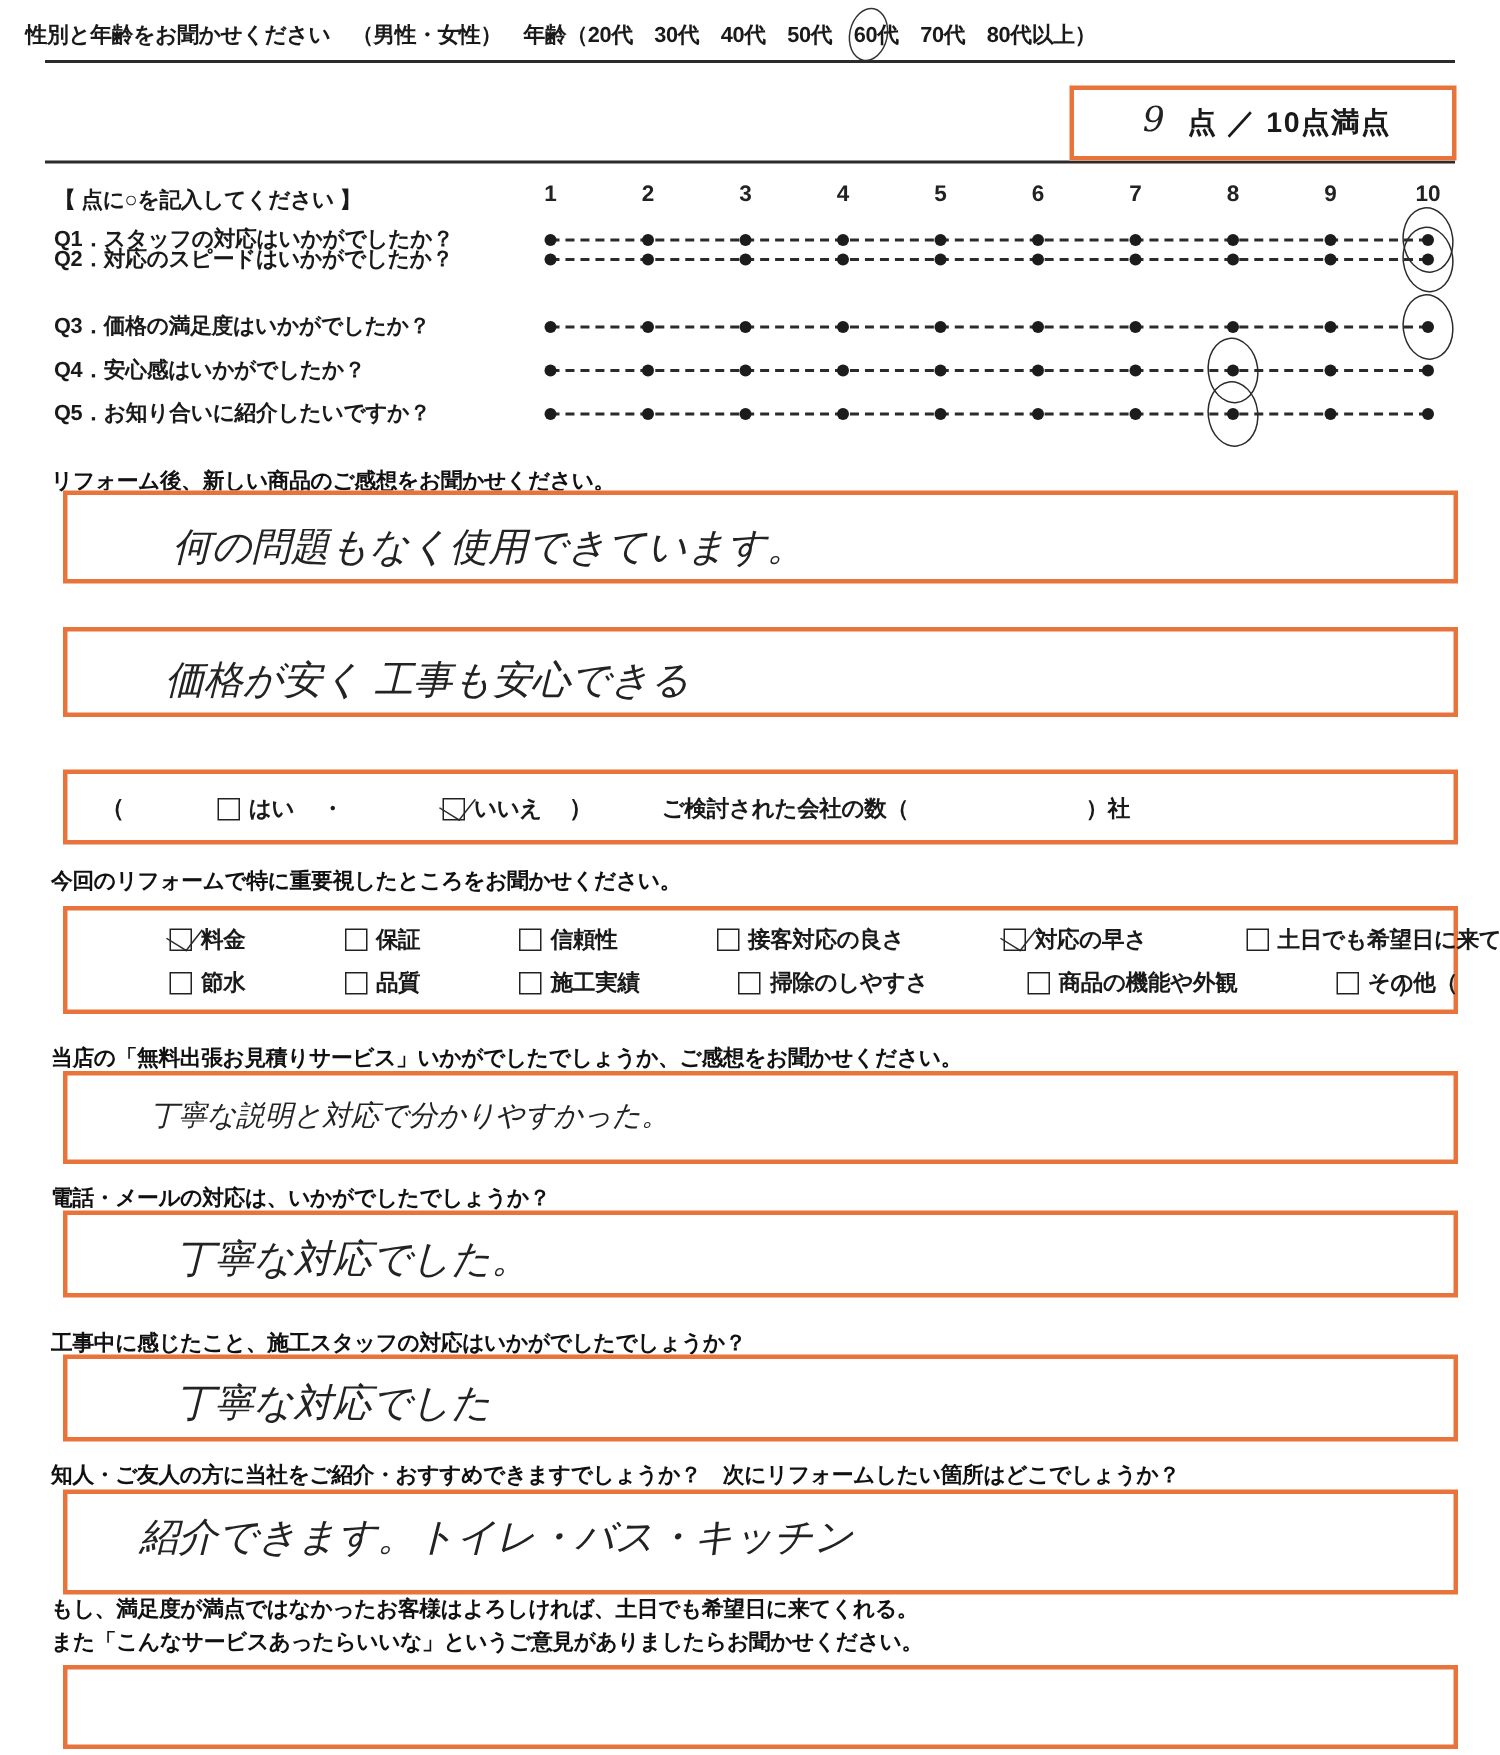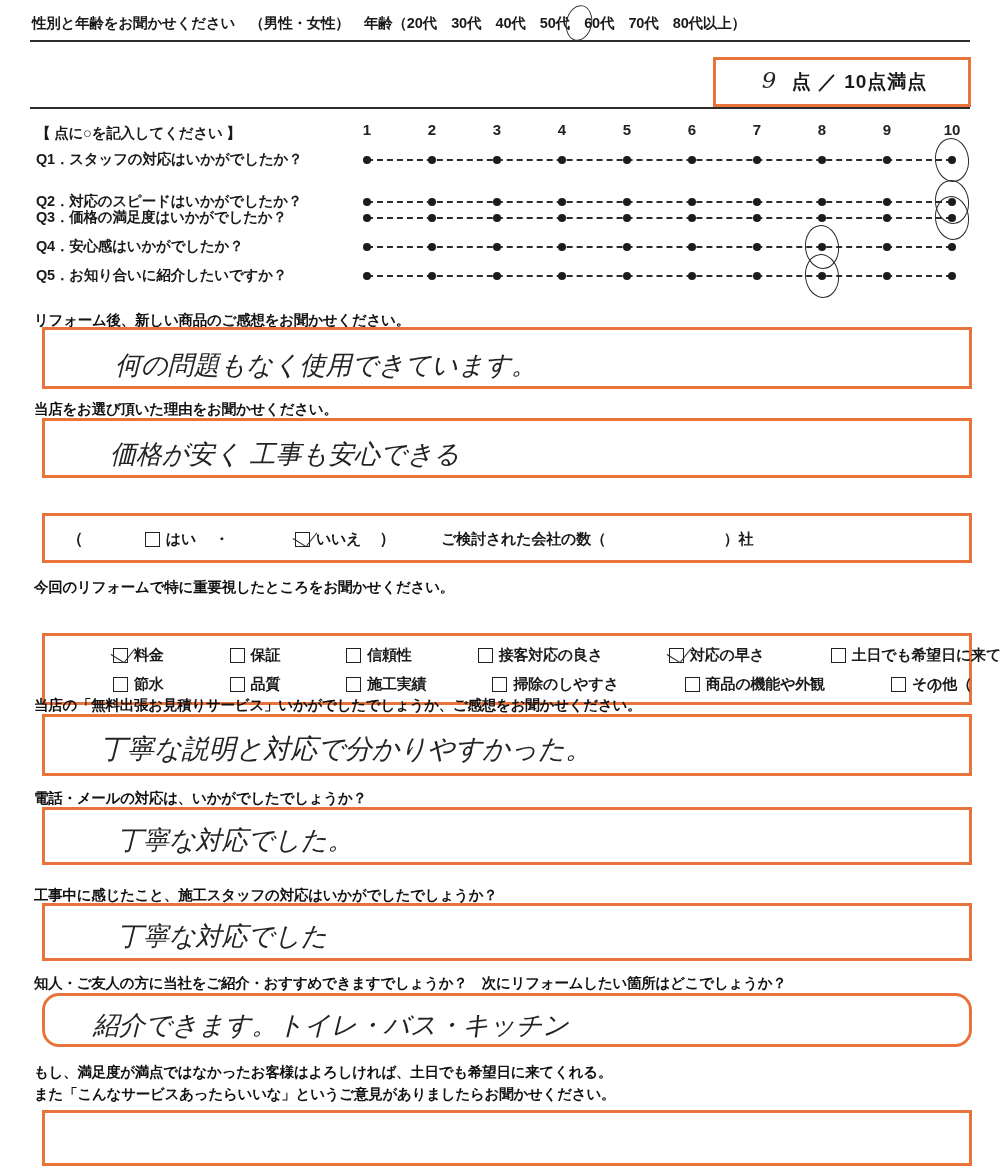--- a/index.html
+++ b/index.html
@@ -14,21 +14,21 @@
     font-family: "Liberation Sans", "DejaVu Sans", sans-serif;
     color: #1a1a1a;
     overflow: hidden;
   }
 
   .page { position: relative; width: 1000px; height: 1170px; }
 
   
   .hdr-row {
     position: absolute;
-    left: 32px; top: 14px;
+    left: 17px; top: 14px;
     width: 936px;
   }
   .hdr-text {
     font-size: 14.5px;
     font-weight: 700;
     letter-spacing: -0.2px;
     white-space: nowrap;
   }
   .rule {
     position: absolute;
@@ -265,21 +265,21 @@
           <div class="dot" style="left: 195px;"></div>
           <div class="dot" style="left: 260px;"></div>
           <div class="dot" style="left: 325px;"></div>
           <div class="dot" style="left: 390px;"></div>
           <div class="dot" style="left: 455px;"></div>
           <div class="dot" style="left: 520px;"></div>
           <div class="dot" style="left: 585px;"></div>
           <div class="circ" style="left: 585px;"></div>
         </div>
       </div>
-      <div class="qrow" style="top: 188px;">
+      <div class="qrow" style="top: 159px;">
         <div class="qlabel">Q2．対応のスピードはいかがでしたか？</div>
         <div class="track">
           <div class="track-line"></div>
           <div class="dot" style="left: 0px;"></div>
           <div class="dot" style="left: 65px;"></div>
           <div class="dot" style="left: 130px;"></div>
           <div class="dot" style="left: 195px;"></div>
           <div class="dot" style="left: 260px;"></div>
           <div class="dot" style="left: 325px;"></div>
           <div class="dot" style="left: 390px;"></div>
@@ -340,21 +340,20 @@
           <div class="circ" style="left: 455px;"></div>
         </div>
       </div>
     </div>
 
   <div class="sec-label" style="top:311px;text-align:center;">リフォーム後、新しい商品のご感想をお聞かせください。</div>
   <div class="box" style="top:327px;height:62px;">
     <span class="ans hw" style="left:70px;top:22px;">何の問題もなく使用できています。</span>
   </div>
 
-  <div class="sec-label" style="top:400px;">当店をお選び頂いた理由をお聞かせください。</div>
   <div class="box" style="top:418px;height:60px;">
     <span class="ans hw" style="left:65px;top:20px;">価格が安く 工事も安心できる</span>
   </div>
 
   <div class="box" style="top:513px;height:50px;">
     <div class="cbrow" style="left:22px;top:13px;">
       <span class="paren" style="margin-right:14px;">（</span>
       <span class="cbitem">
         <span class="cb" id="cb-yes"></span>
         <span>はい</span>
@@ -365,21 +364,21 @@
         <span>いいえ</span>
       </span>
       <span class="paren" style="margin-right:46px;">）</span>
       <span>ご検討された会社の数（</span>
       <span style="display:inline-block;width:118px;"></span>
       <span>）社</span>
     </div>
   </div>
 
   <div class="sec-label" style="top:578px;">今回のリフォームで特に重要視したところをお聞かせください。</div>
-  <div class="box" style="top:604px;height:72px;margin-top:29px;">
+  <div class="box" style="top:604px;height:72px;">
     <div class="cbrow" style="left:20px;top:10px;" id="prio-row1">
         <span class="cbitem">
           <span class="cb checked"></span>
           <span>料金</span>
         </span>
         <span class="cbitem">
           <span class="cb"></span>
           <span>保証</span>
         </span>
         <span class="cbitem">
@@ -423,35 +422,35 @@
         <span class="cbitem">
           <span class="cb"></span>
           <span>その他（</span>
         </span>
       </div>
     <span class="paren" style="position:absolute;right:22px;top:39px;font-weight:700;">）</span>
   </div>
 
   <div class="sec-label" style="top:696px;">当店の「無料出張お見積りサービス」いかがでしたでしょうか、ご感想をお聞かせください。</div>
   <div class="box" style="top:714px;height:62px;">
-    <span class="ans hw" style="left:55px;top:18px;font-size:27px;">丁寧な説明と対応で分かりやすかった。</span>
+    <span class="ans hw" style="left:55px;top:18px;font-size:19px;">丁寧な説明と対応で分かりやすかった。</span>
   </div>
 
   <div class="sec-label" style="top:789px;">電話・メールの対応は、いかがでしたでしょうか？</div>
   <div class="box" style="top:807px;height:58px;">
     <span class="ans hw" style="left:72px;top:17px;">丁寧な対応でした。</span>
   </div>
 
   <div class="sec-label" style="top:886px;">工事中に感じたこと、施工スタッフの対応はいかがでしたでしょうか？</div>
   <div class="box" style="top:903px;height:58px;">
     <span class="ans hw" style="left:72px;top:17px;">丁寧な対応でした</span>
   </div>
 
   <div class="sec-label" style="top:974px;">知人・ご友人の方に当社をご紹介・おすすめできますでしょうか？　次にリフォームしたい箇所はどこでしょうか？</div>
-  <div class="box" style="top:993px;height:54px;border-radius:17px;">
+  <div class="box" style="top:993px;height:70px;">
     <span class="ans hw" style="left:48px;top:16px;">紹介できます。トイレ・バス・キッチン</span>
   </div>
 
   <div class="sec-label" style="top:1063px;">もし、満足度が満点ではなかったお客様はよろしければ、土日でも希望日に来てくれる。</div>
   <div class="sec-label" style="top:1085px;">また「こんなサービスあったらいいな」というご意見がありましたらお聞かせください。</div>
   <div class="box" style="top:1110px;height:56px;">
     <span class="ans hw" style="left:60px;top:16px;"></span>
   </div>
 
 </div>

